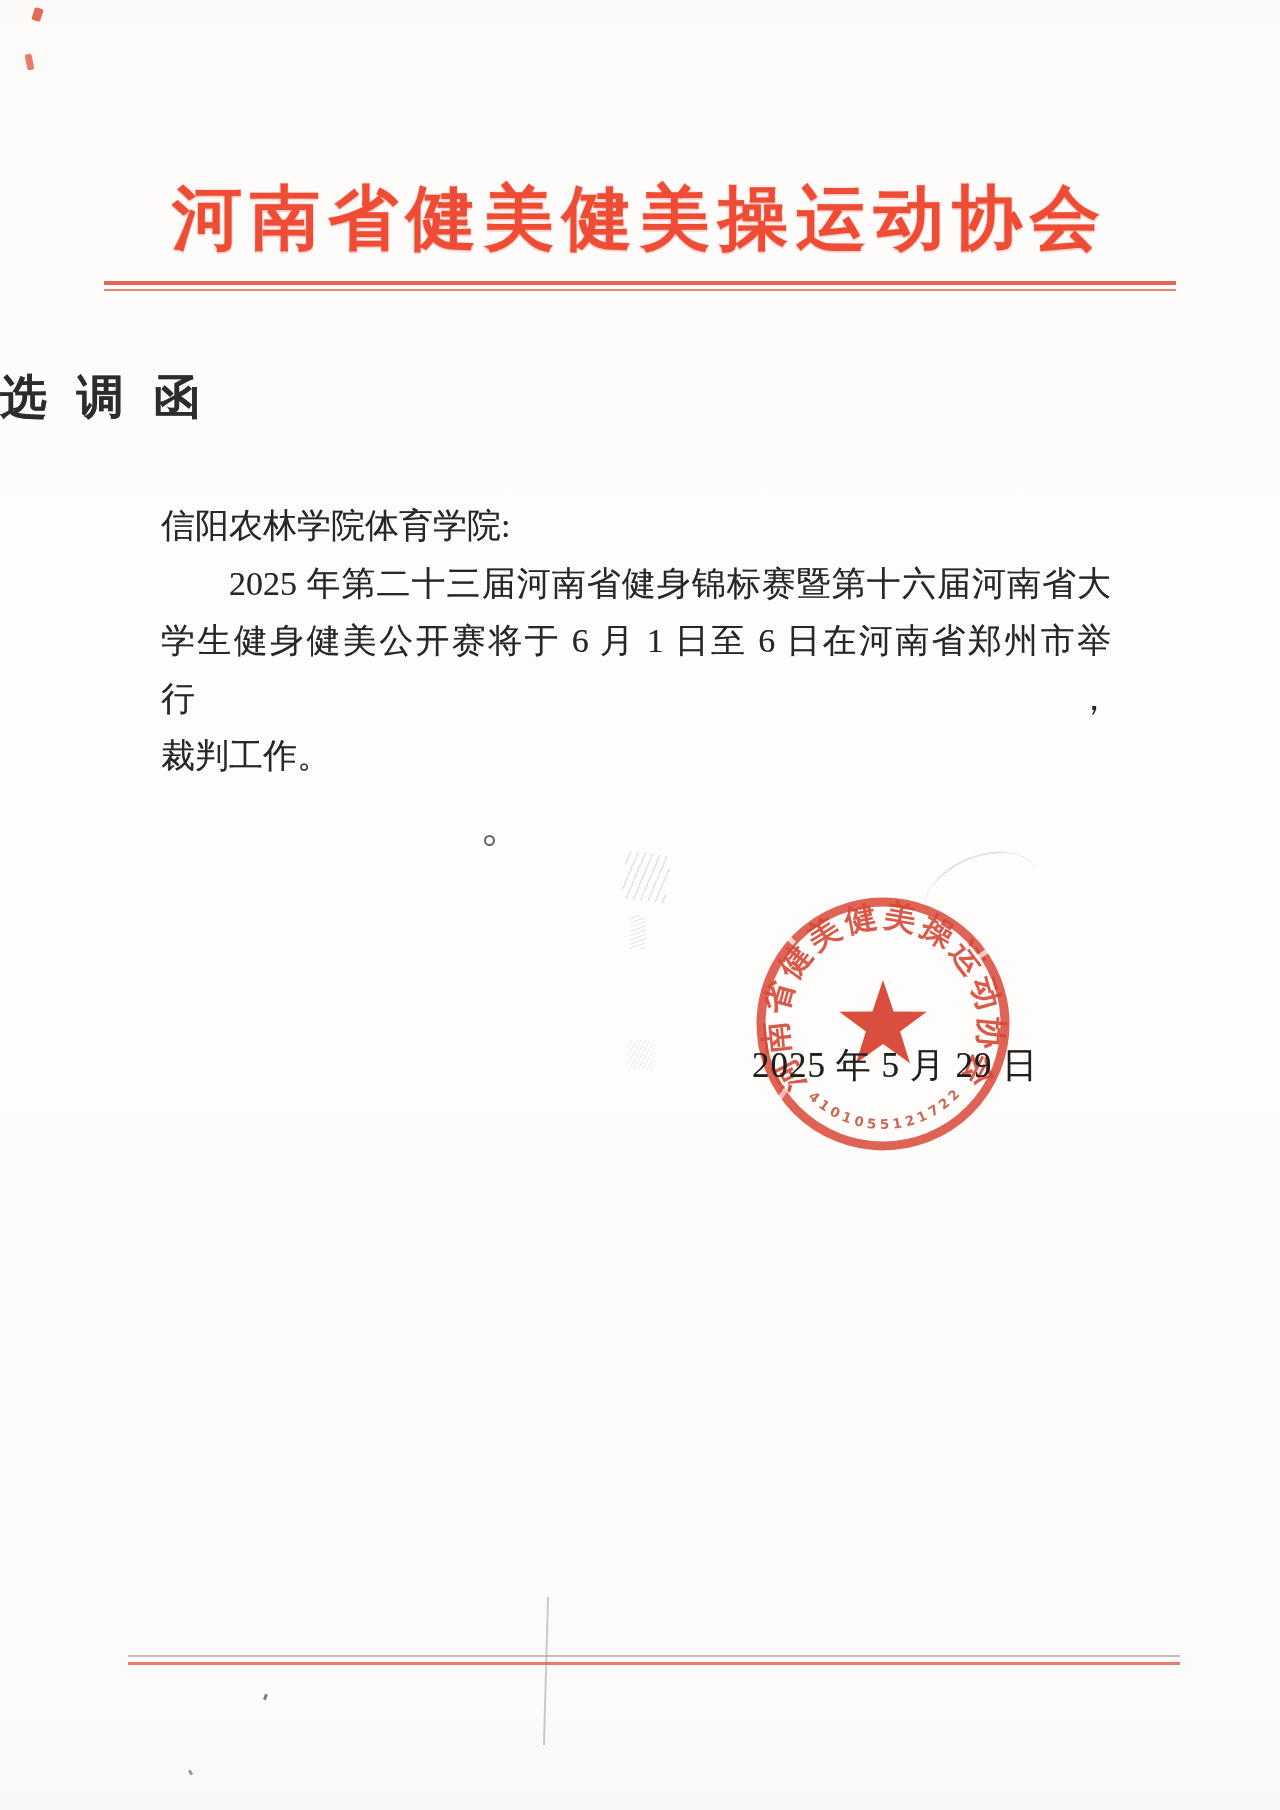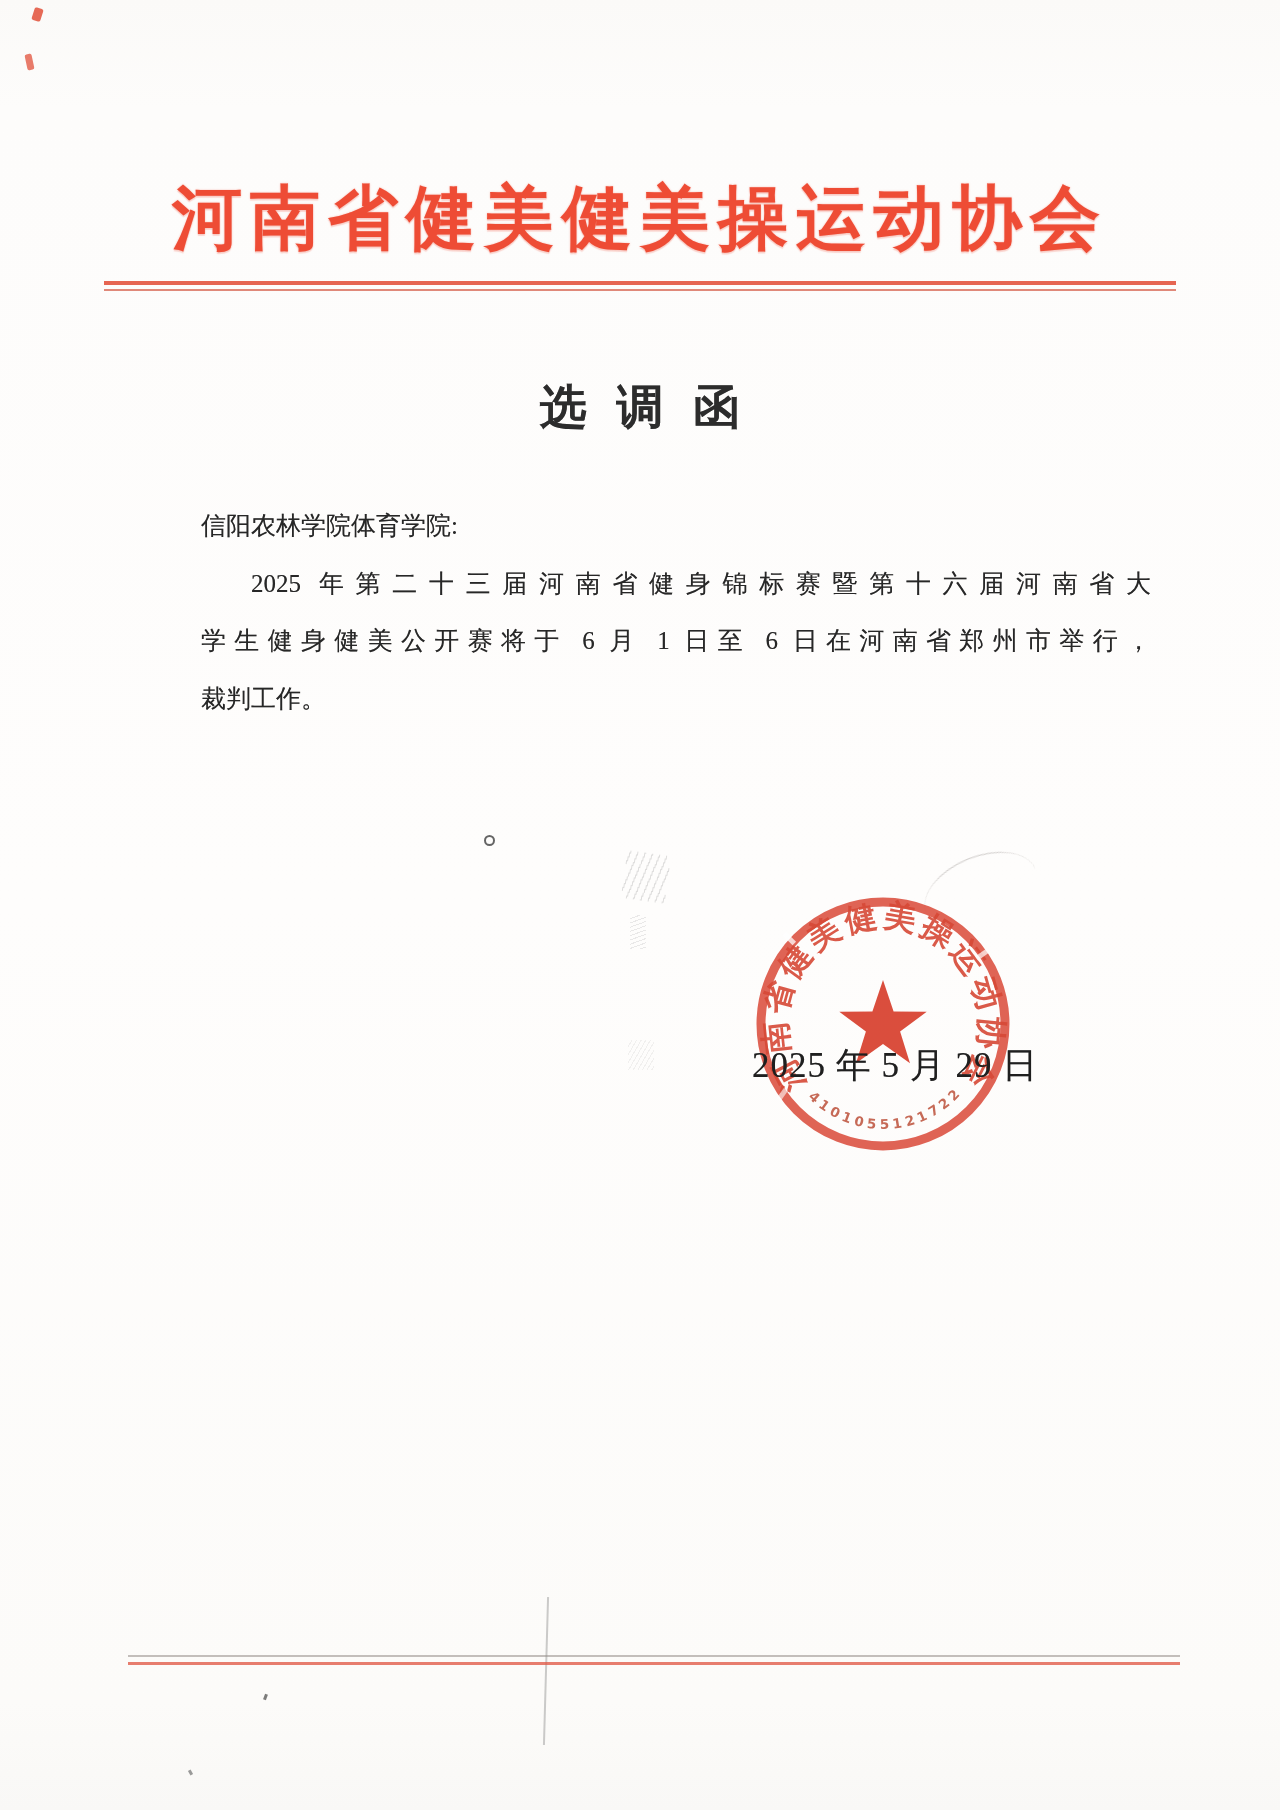--- a/index.html
+++ b/index.html
@@ -11,27 +11,27 @@
   
   .letterhead{position:absolute;top:184px;left:0;width:100%;text-align:center;
               font-size:70px;font-weight:700;letter-spacing:8px;line-height:1;
               color:#ee4c35;text-shadow:0 0 2px rgba(238,76,53,.40),0 2px 1px rgba(238,76,53,.18);
               white-space:nowrap;}
   .rule-thick{position:absolute;top:281px;left:104px;width:1072px;height:4px;
               background:rgba(226,80,58,.88);}
   .rule-thin{position:absolute;top:289px;left:104px;width:1072px;height:2px;
              background:rgba(214,97,77,.75);}
   
-  .doc-title{position:absolute;top:376px;left:0;width:100%;text-align:center;
+  .doc-title{position:absolute;top:366px;left:0;width:100%;
              font-size:47px;font-weight:600;color:#2c2c2c;word-spacing:18px;
              text-shadow:0 0 .6px rgba(40,40,40,.5);}
   
   .body-text{position:absolute;top:497px;left:161px;width:950px;
-             font-size:25px;line-height:57.6px;color:#272727;
-             text-shadow:0 0 .5px rgba(35,35,35,.45);margin-left:40px;}
+             font-size:34px;line-height:57.6px;color:#272727;
+             text-shadow:0 0 .5px rgba(35,35,35,.45);}
   .para-line{text-align:justify;text-align-last:justify;}
   .para-line.indent{text-indent:2em;}
   .para-line.last{text-align-last:left;}
   .closing{text-indent:2em;}
   
   .date{position:absolute;top:1042px;left:752px;font-size:35px;color:#1f1f1f;
         letter-spacing:1px;z-index:6;text-shadow:0 0 .5px rgba(30,30,30,.5);white-space:nowrap;}
   
   .stamp{position:absolute;left:733px;top:874px;width:300px;height:300px;z-index:5;opacity:.93;}
   .seal-text{font-family:"Liberation Serif","DejaVu Serif",serif;font-size:32px;font-weight:700;

